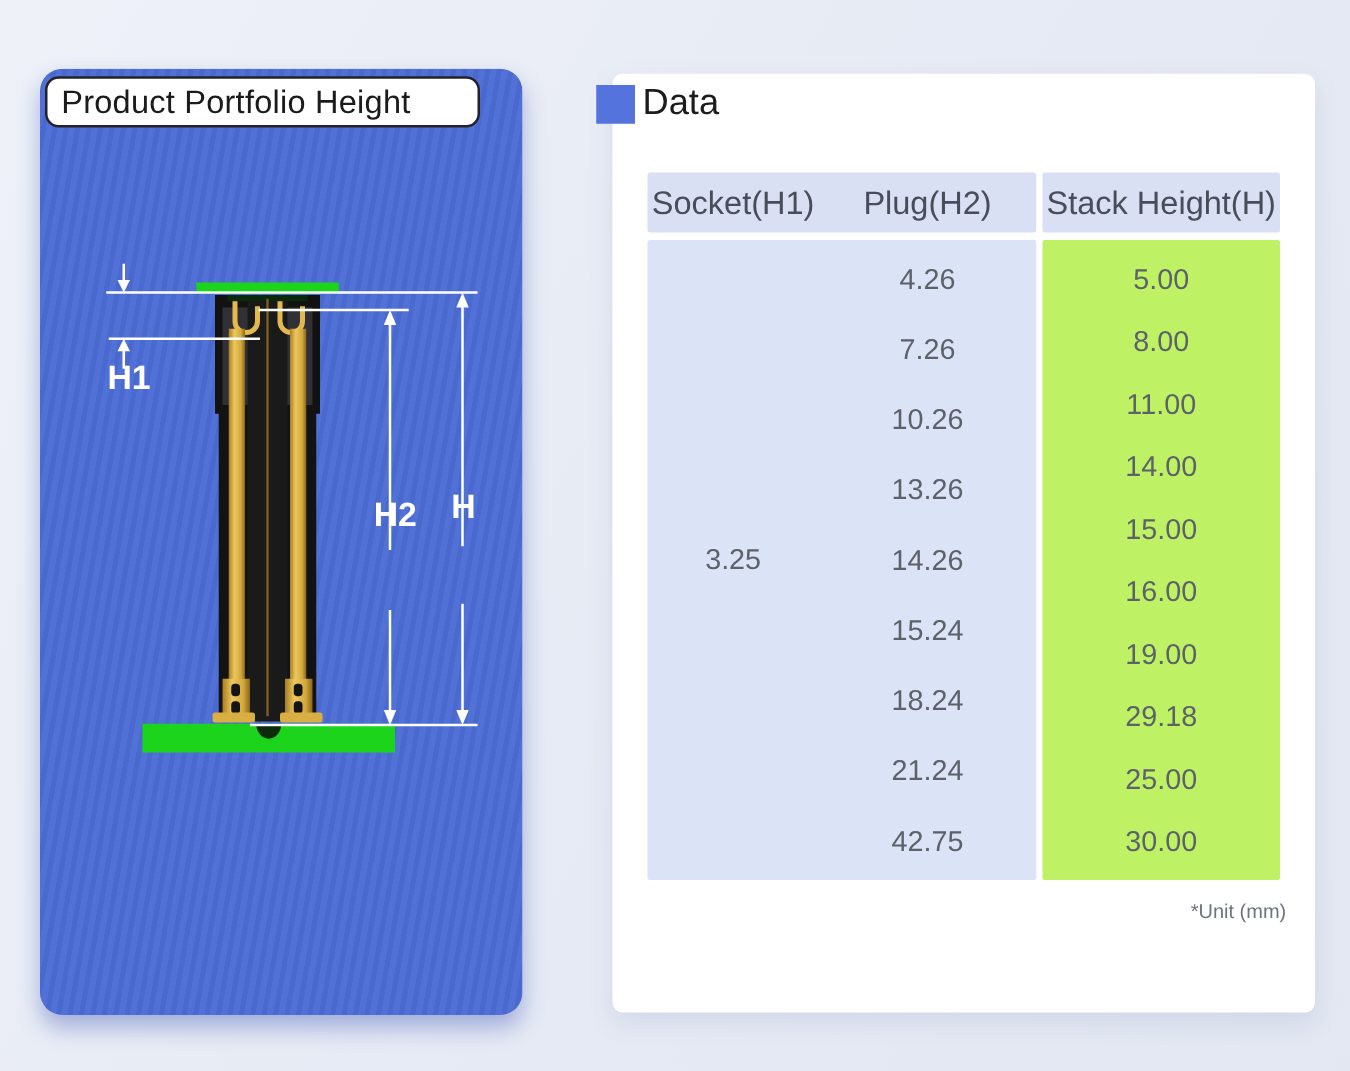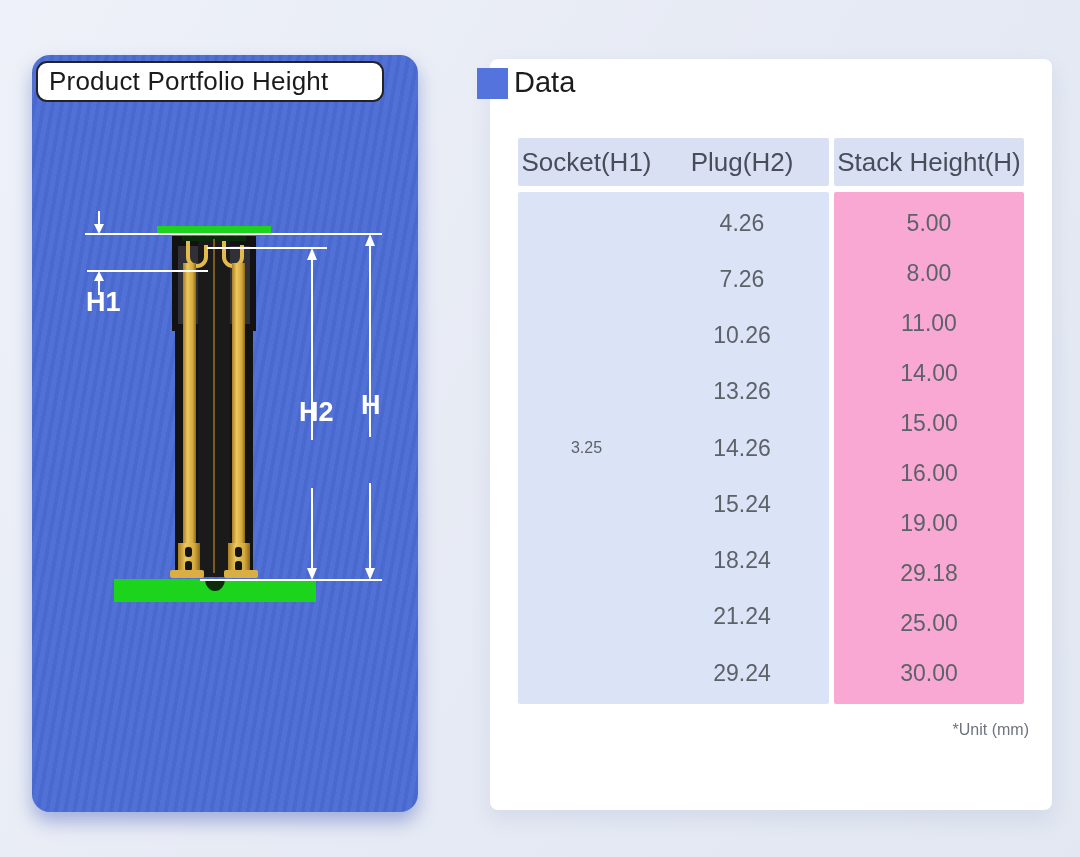--- a/index.html
+++ b/index.html
@@ -47,26 +47,26 @@
   }
 
   .tbl-hdr-block, .tbl-body-block { position:absolute; background:#d9e0f3; border-radius:2px; }
   .hdr1 { left:28px;  top:79px; width:311px; height:48px; display:flex; align-items:center; }
   .hdr2 { left:344px; top:79px; width:190px; height:48px; display:flex; align-items:center; justify-content:center; }
   .hdr-cell { font-size:26px; font-weight:normal; color:#474d59; text-align:center; }
   .hdr-socket { width:137px; }
   .hdr-plug   { width:174px; }
 
   .body1 { left:28px;  top:133px; width:311px; height:512px; background:#dbe3f7; }
-  .body2 { left:344px; top:133px; width:190px; height:512px; background:#f9a8d4; }
+  .body2 { left:344px; top:133px; width:190px; height:512px; background:#bef264; }
 
   .socket-value {
     position:absolute; left:0; top:50%; transform:translateY(-50%);
     width:137px; text-align:center;
-    font-size:16px; color:#5d6269;
+    font-size:23px; color:#5d6269;
   }
   .plug-column {
     position:absolute; left:137px; top:0; width:174px; height:100%;
     display:flex; flex-direction:column; justify-content:space-between;
     padding:11px 0;
   }
   .stack-column {
     position:absolute; inset:0;
     display:flex; flex-direction:column; justify-content:space-between;
     padding:11px 0;
@@ -182,21 +182,21 @@
     <div class="socket-value">3.25</div>
     <div class="plug-column">
         <div class="cell-value">4.26</div>
         <div class="cell-value">7.26</div>
         <div class="cell-value">10.26</div>
         <div class="cell-value">13.26</div>
         <div class="cell-value">14.26</div>
         <div class="cell-value">15.24</div>
         <div class="cell-value">18.24</div>
         <div class="cell-value">21.24</div>
-        <div class="cell-value">29.24</div>
+        <div class="cell-value">42.75</div>
       </div>
   </div>
   <div class="tbl-body-block body2">
     <div class="stack-column">
         <div class="cell-value">5.00</div>
         <div class="cell-value">8.00</div>
         <div class="cell-value">11.00</div>
         <div class="cell-value">14.00</div>
         <div class="cell-value">15.00</div>
         <div class="cell-value">16.00</div>

